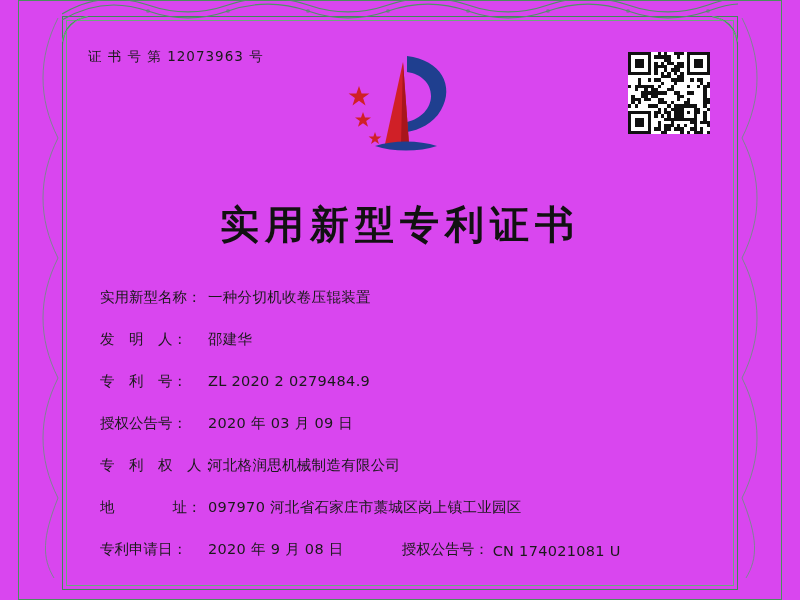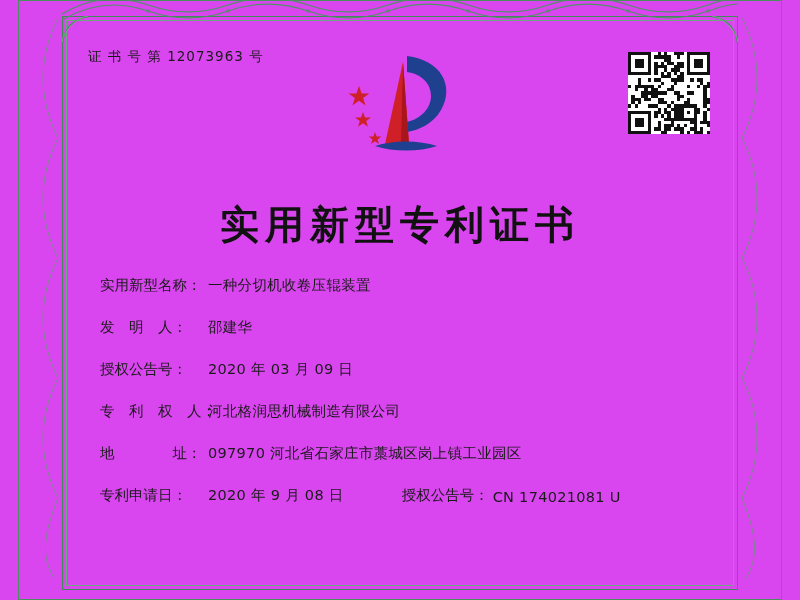--- a/index.html
+++ b/index.html
@@ -120,21 +120,21 @@
     font-weight: bold;
     font-size: 39px;
     letter-spacing: 6px;
     color: #111;
     margin-top: 20px;
   }
 
   .fields {
     position: absolute;
     left: 100px;
-    top: 276px;
+    top: 288px;
     right: 90px;
   }
   .field-row {
     display: flex;
     align-items: baseline;
     margin-bottom: 23px;
     font-size: 14.5px;
     color: #1a1a1a;
     white-space: nowrap;
   }
@@ -881,20 +881,24 @@
     <div class="field-row">
       <span class="field-label">实用新型名称：</span>
       <span class="field-value">一种分切机收卷压辊装置</span>
     </div>
 
     <div class="field-row">
       <span class="field-label">发　明　人：</span>
       <span class="field-value">邵建华</span>
     </div>
 
+    <div class="field-row">
+      <span class="field-label">专　利　号：</span>
+      <span class="field-value">ZL 2020 2 0279484.9</span>
+    </div>
 
     <div class="field-row">
       <span class="field-label">授权公告号：</span>
       <span class="field-value">2020 年 03 月 09 日</span>
     </div>
 
     <div class="field-row">
       <span class="field-label">专　利　权　人：</span>
       <span class="field-value">河北格润思机械制造有限公司</span>
     </div>

